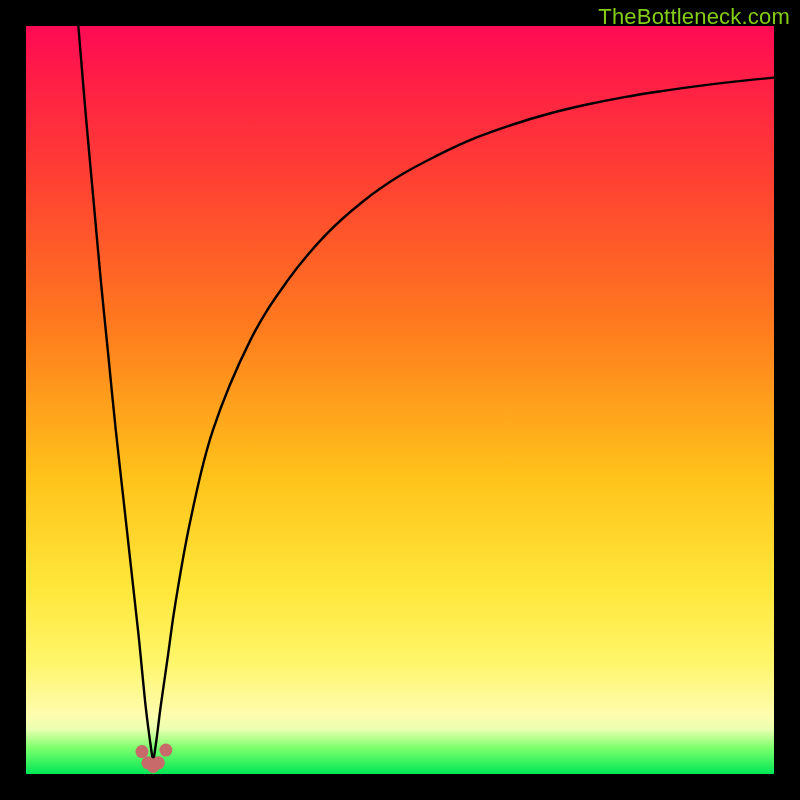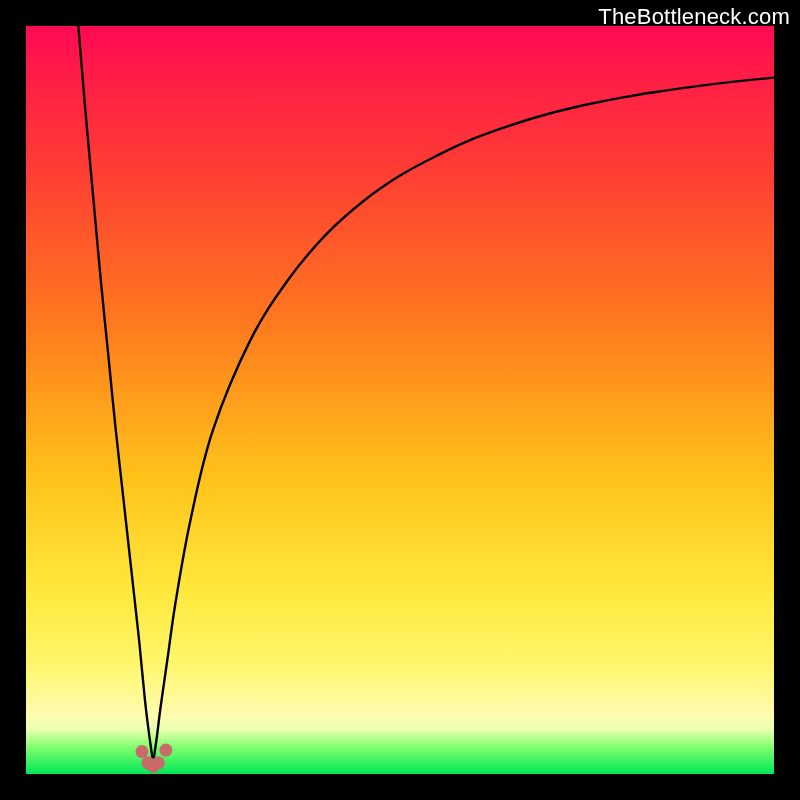--- a/index.html
+++ b/index.html
@@ -44,21 +44,21 @@
     position: absolute;
     left: 0;
     top: 0;
   }
   .watermark {
     position: absolute;
     top: 4px;
     right: 10px;
     font-size: 22px;
     font-weight: 500;
-    color: #ffffff;
+    color: #84cc16;
     letter-spacing: 0.2px;
     user-select: none;
     text-align: center;
   }
 </style>
 </head>
 <body>
 
 <div class="frame">
   <div class="plot">

